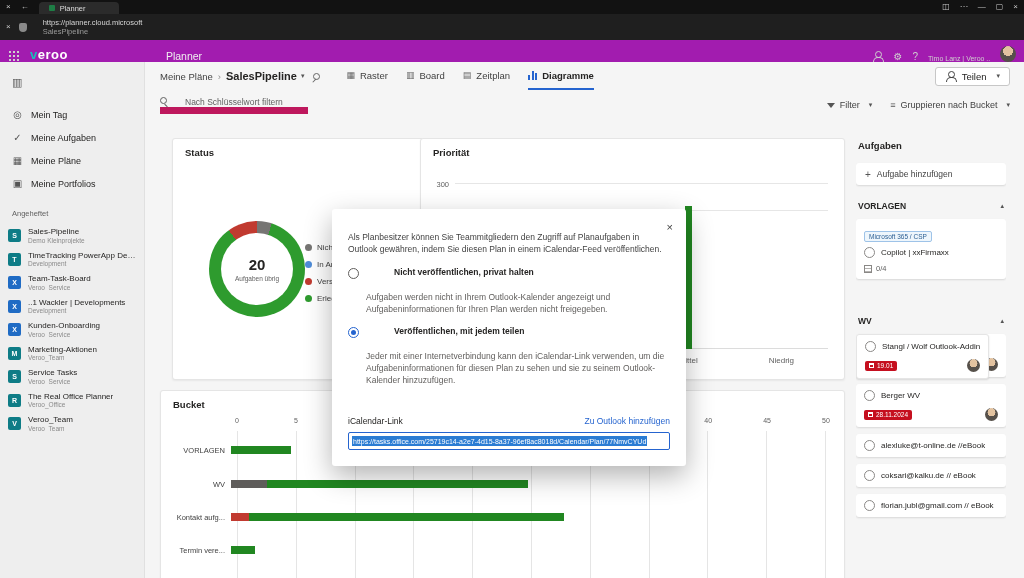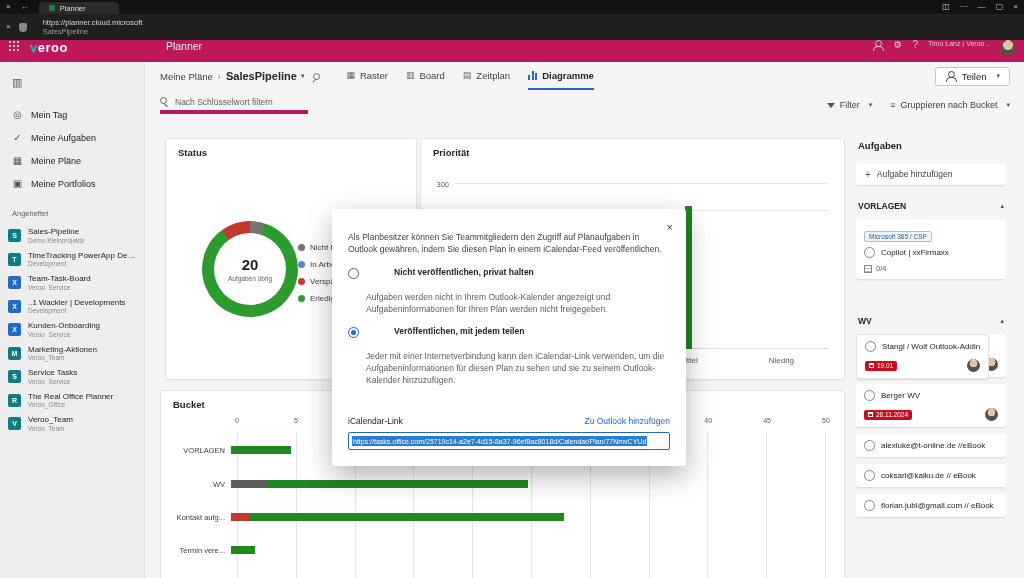--- a/index.html
+++ b/index.html
@@ -19,22 +19,22 @@
   .btab span { color:#dddddd; font-size:7.5px; }
   .br1 .spacer, .apph .spacer { flex:1; }
   .br2 { position:absolute; left:0; top:14px; width:1024px; height:26px; background:#1f1f1f;
          display:flex; align-items:center; gap:8px; padding:0 6px; }
   .shield { width:8px; height:9px; background:#8a8a8a; border-radius:2px 2px 4px 4px; }
   .urlcol { display:flex; flex-direction:column; line-height:1.25;margin-left:8px; }
   .url  { color:#d6d6d6; font-size:7.5px; }
   .urlsub { color:#9a9a9a; font-size:7.5px; }
 
   
-  .apph { position:absolute; left:0; top:40px; width:1024px; height:22px; background:#be185d;
-          display:flex; align-items:flex-start; gap:10px; padding:0 8px; }
+  .apph { position:absolute; left:0; top:40px; width:1024px; height:22px; background:#a21caf;
+          display:flex; align-items:flex-end; gap:10px; padding:0 8px; }
   .waffle { width:12px; height:12px;
             background:radial-gradient(circle 1px at 2px 2px,#cfcfcf 1px,transparent 1.5px),
                        radial-gradient(circle 1px at 6px 2px,#cfcfcf 1px,transparent 1.5px),
                        radial-gradient(circle 1px at 10px 2px,#cfcfcf 1px,transparent 1.5px),
                        radial-gradient(circle 1px at 2px 6px,#cfcfcf 1px,transparent 1.5px),
                        radial-gradient(circle 1px at 6px 6px,#cfcfcf 1px,transparent 1.5px),
                        radial-gradient(circle 1px at 10px 6px,#cfcfcf 1px,transparent 1.5px),
                        radial-gradient(circle 1px at 2px 10px,#cfcfcf 1px,transparent 1.5px),
                        radial-gradient(circle 1px at 6px 10px,#cfcfcf 1px,transparent 1.5px),
                        radial-gradient(circle 1px at 10px 10px,#cfcfcf 1px,transparent 1.5px); }
@@ -89,42 +89,42 @@
   .chart-ico::after  { content:""; position:absolute; left:3.5px; bottom:0; width:2px; height:9px; background:var(--accent); }
   .chart-ico i { position:absolute; right:0; bottom:0; width:2px; height:7px; background:var(--accent); }
   .share-btn { margin-left:auto; display:flex; align-items:center; gap:6px; background:#fff;
                border:1px solid #c7c7c7; border-radius:3px; height:19px; padding:0 9px;
                color:#252423; font-size:9.5px; }
   .share-btn .person-ico::before { border-color:#424242; }
   .share-btn .person-ico::after { border-color:#424242; }
 
   .frow { position:absolute; left:0; top:28px; right:0; height:30px; display:flex; align-items:center;
           padding:0 14px 0 15px; }
-  .search { display:flex; align-items:flex-start; gap:6px; width:148px; height:17px;
-            border-bottom:4px solid #be185d; }
+  .search { display:flex; align-items:flex-start; gap:16px; width:148px; height:17px;
+            border-bottom:7px solid #be185d; }
   .search-ico { position:relative; width:9px; height:9px; flex:none; }
   .search-ico::before { content:""; position:absolute; left:0; top:0; width:5px; height:5px;
                         border:1px solid #616161; border-radius:50%; }
   .search-ico::after { content:""; position:absolute; right:1px; bottom:0; width:4px; height:1px;
                        background:#616161; transform:rotate(45deg); }
   .search input { border:none; outline:none; background:transparent; font-size:8.5px; color:#252423;
                   width:100%; font-family:inherit; }
   .search input::placeholder { color:#616161; }
   .fright { margin-left:auto; display:flex; align-items:center; gap:18px; color:#424242; font-size:9px; }
   .fctl { display:flex; align-items:center; gap:5px; }
   .funnel { width:0; height:0; border-left:4px solid transparent; border-right:4px solid transparent;
             border-top:5px solid #555; }
   .menu-ico { color:#555; font-size:9px; }
 
   
   .card { position:absolute; background:#fff; border:1px solid #e5e5e5; border-radius:3px;
           box-shadow:0 1px 2px rgba(0,0,0,.06); }
   .ctitle { position:absolute; left:12px; top:8px; font-size:9.5px; font-weight:bold; color:#252423; }
 
-  .status-card { left:20px; top:76px; width:252px; height:242px;text-align:right; }
+  .status-card { left:27px; top:76px; width:252px; height:242px;text-align:right; }
   .donut { position:absolute; left:36px; top:82px; width:96px; height:96px; border-radius:50%; }
   .hole { position:absolute; inset:12px; background:#fff; border-radius:50%;
           display:flex; flex-direction:column; align-items:center; justify-content:center; }
   .cv { font-size:15px; font-weight:bold; color:#252423; }
   .cl { font-size:6.5px; color:#616161; margin-top:2px; }
   .legend { position:absolute; left:132px; top:104px; display:flex; flex-direction:column; gap:8px; }
   .leg-row { display:flex; align-items:center; gap:5px; white-space:nowrap; }
   .leg-dot { width:7px; height:7px; border-radius:50%; flex:none; }
   .leg-lab { font-size:8px; color:#424242; }
 

